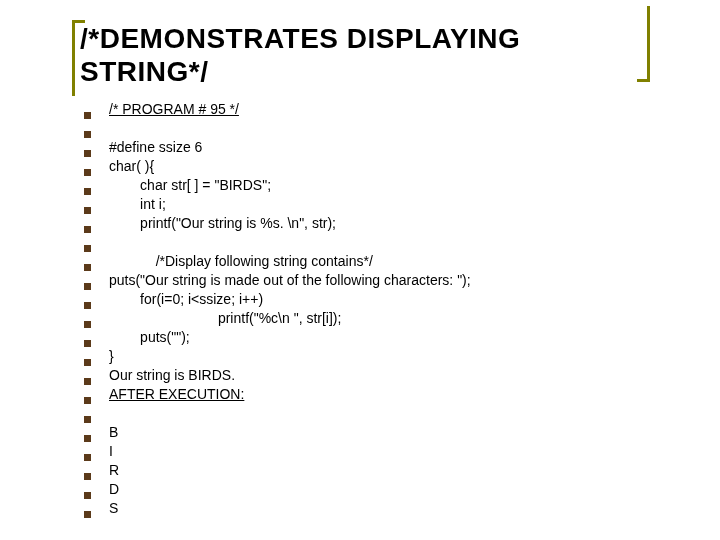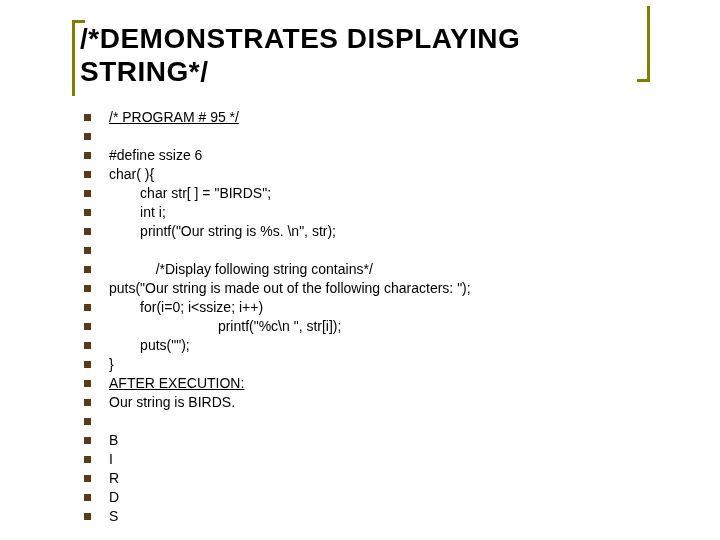--- a/index.html
+++ b/index.html
@@ -20,21 +20,21 @@
     padding: 22px 64px 0 80px;
   }
   .title-wrap {
     position: relative;
   }
   .title {
     font-size: 28px;
     line-height: 1.18;
     font-weight: bold;
     letter-spacing: 0.5px;
-    margin: 0 0 20px 0;
+    margin: 0 0 12px 0;
   }
   .title-rule-left {
     position: absolute;
     left: -8px;
     top: -2px;
     width: 10px;
     height: 73px;
     border-left: 3px solid #808000;
     border-top: 3px solid #808000;
   }
@@ -47,21 +47,21 @@
     border-right: 3px solid #808000;
     border-bottom: 3px solid #808000;
   }
   .body {
     font-size: 14px;
     line-height: 1.35;
     padding-left: 4px;
   }
   .item {
     display: flex;
-    align-items: flex-start;
+    align-items: flex-end;
     min-height: 19px;
     white-space: pre;
   }
   .bullet {
     width: 7px;
     height: 7px;
     background: #5b3a1a;
     margin: 6px 18px 0 0;
     flex: 0 0 auto;
   }
@@ -85,22 +85,22 @@
       <div class="item"><div class="bullet"></div><span class="text">        char str[ ] = "BIRDS";</span></div>
       <div class="item"><div class="bullet"></div><span class="text">        int i;</span></div>
       <div class="item"><div class="bullet"></div><span class="text">        printf("Our string is %s. \n", str);</span></div>
       <div class="item blank"><div class="bullet"></div><span class="text">&nbsp;</span></div>
       <div class="item"><div class="bullet"></div><span class="text">            /*Display following string contains*/</span></div>
       <div class="item"><div class="bullet"></div><span class="text">puts("Our string is made out of the following characters: ");</span></div>
       <div class="item"><div class="bullet"></div><span class="text">        for(i=0; i&lt;ssize; i++)</span></div>
       <div class="item"><div class="bullet"></div><span class="text">                            printf("%c\n ", str[i]);</span></div>
       <div class="item"><div class="bullet"></div><span class="text">        puts("");</span></div>
       <div class="item"><div class="bullet"></div><span class="text">}</span></div>
+      <div class="item"><div class="bullet"></div><span class="text">Our string is BIRDS.</span></div>
       <div class="item"><div class="bullet"></div><span class="text underline">AFTER EXECUTION:</span></div>
-      <div class="item"><div class="bullet"></div><span class="text">Our string is BIRDS.</span></div>
       <div class="item"><div class="bullet"></div></div>
       <div class="item"><div class="bullet"></div><span class="text">B</span></div>
       <div class="item"><div class="bullet"></div><span class="text">I</span></div>
       <div class="item"><div class="bullet"></div><span class="text">R</span></div>
       <div class="item"><div class="bullet"></div><span class="text">D</span></div>
       <div class="item"><div class="bullet"></div><span class="text">S</span></div>
     </div>
 </div>
 
 </body></html>

